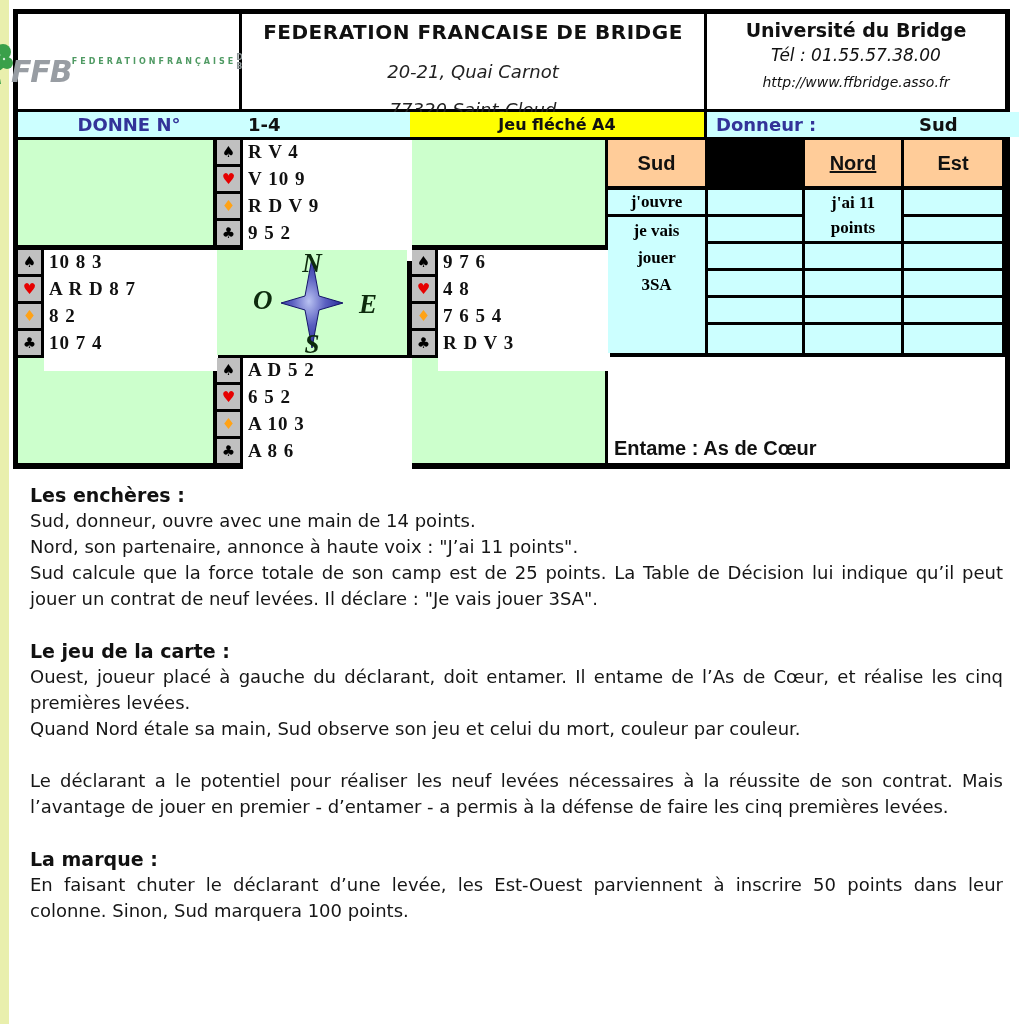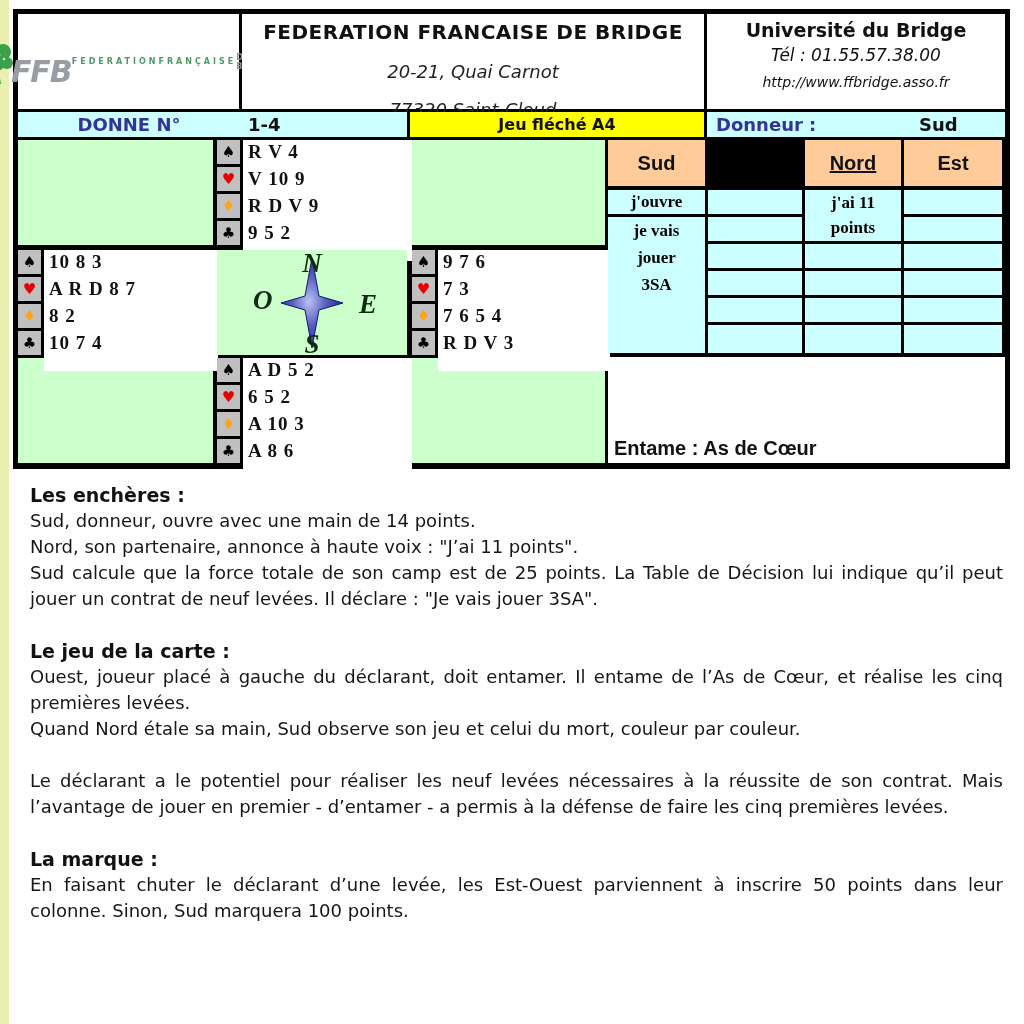--- a/index.html
+++ b/index.html
@@ -4,21 +4,21 @@
 <style>
   html,body{margin:0;padding:0;}
   .page{position:relative;width:1024px;height:1024px;background:#ffffff;overflow:hidden;
         font-family:"DejaVu Sans",sans-serif;color:#111;}
   .edge-left{position:absolute;left:0;top:0;width:9px;height:1024px;background:#e9efad;}
   
   .panel{position:absolute;left:13px;top:9px;width:997px;height:460px;background:#000;}
   .cell{position:absolute;}
   .white{background:#fff;}
   .green{background:#ccffcc;}
-  .cyan{background:#ccffff;}
+  .cyan{background:#ccffff;padding-left:14px;}
   .orange{background:#ffcc99;}
   .yellow{background:#ffff00;}
   
   .logo-cell{left:5px;top:5px;width:221px;height:95px;display:flex;flex-direction:row;align-items:center;justify-content:center;}
   .logo-top{display:flex;align-items:flex-end;}
   .ffb-txt{font-style:italic;font-weight:bold;font-size:30px;color:#989da3;margin-left:-16px;line-height:30px;letter-spacing:-1px;}
   .logo-bar{width:104px;height:5px;background:#000;margin:2px 0 2px 0;}
   .org-line{font-size:8px;font-weight:bold;letter-spacing:3px;color:#4f9a63;line-height:9px;}
   .org-line.gray{color:#8d9698;}
   .head-center{left:229px;top:5px;width:462px;height:95px;text-align:center;}
@@ -160,21 +160,21 @@
       </svg>
       <span class="cmp cmp-n">N</span>
       <span class="cmp cmp-o">O</span>
       <span class="cmp cmp-e">E</span>
       <span class="cmp cmp-s">S</span>
     </div>
 
     <div class="sb" style="left:399px;top:241px;"><span class="s-spade">♠</span></div>
     <div class="cc" style="left:425px;top:241px;width:167px;">9 7 6</div>
     <div class="sb" style="left:399px;top:268px;"><span class="s-heart">♥</span></div>
-    <div class="cc" style="left:425px;top:268px;width:167px;">7 3</div>
+    <div class="cc" style="left:425px;top:268px;width:167px;">4 8</div>
     <div class="sb" style="left:399px;top:295px;"><span class="s-diamond">♦</span></div>
     <div class="cc" style="left:425px;top:295px;width:167px;">7 6 5 4</div>
     <div class="sb" style="left:399px;top:322px;"><span class="s-club">♣</span></div>
     <div class="cc" style="left:425px;top:322px;width:167px;">R D V 3</div>
 
     <div class="sb" style="left:204px;top:349px;"><span class="s-spade">♠</span></div>
     <div class="cc" style="left:230px;top:349px;width:164px;">A D 5 2</div>
     <div class="sb" style="left:204px;top:376px;"><span class="s-heart">♥</span></div>
     <div class="cc" style="left:230px;top:376px;width:164px;">6 5 2</div>
     <div class="sb" style="left:204px;top:403px;"><span class="s-diamond">♦</span></div>

